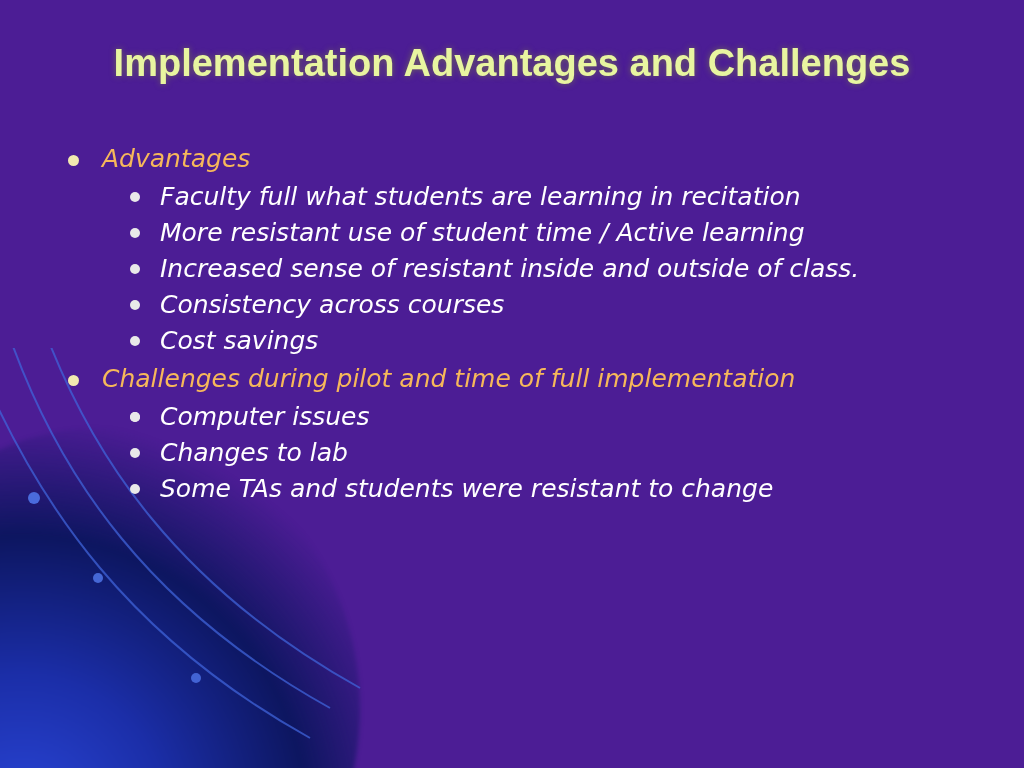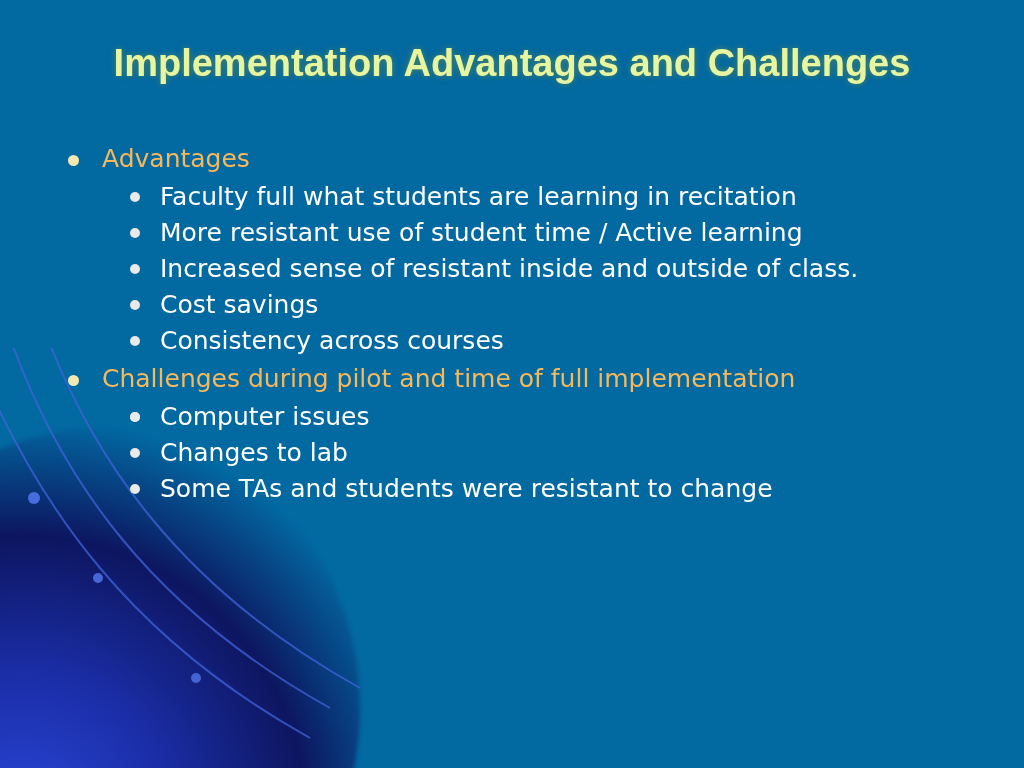--- a/index.html
+++ b/index.html
@@ -11,21 +11,21 @@
     width: 1024px;
     height: 768px;
     overflow: hidden;
     font-family: "DejaVu Sans", sans-serif;
   }
 
   #slide {
     position: relative;
     width: 1024px;
     height: 768px;
-    background: #0369a1;
+    background: #4c1d95;
     overflow: hidden;
   }
 
   
   #glow {
     position: absolute;
     left: -160px;
     bottom: -220px;
     width: 520px;
     height: 560px;
@@ -69,20 +69,21 @@
     position: absolute;
     left: 48px;
     top: 142px;
     width: 960px;
   }
 
   ul.lvl1 {
     list-style: none;
     margin: 0;
     padding: 0;
+    font-style: italic;
   }
   ul.lvl2 {
     list-style: none;
     margin: 0 0 0 0;
     padding: 0;
   }
 
   li.item1 {
     position: relative;
     padding-left: 54px;
@@ -163,25 +164,25 @@
             <li class="item2">
               <span class="bullet2"></span>
               <span>More resistant use of student time / Active learning</span>
             </li>
             <li class="item2">
               <span class="bullet2"></span>
               <span>Increased sense of resistant inside and outside of class.</span>
             </li>
             <li class="item2">
               <span class="bullet2"></span>
+              <span>Consistency across courses</span>
+            </li>
+            <li class="item2">
+              <span class="bullet2"></span>
               <span>Cost savings</span>
-            </li>
-            <li class="item2">
-              <span class="bullet2"></span>
-              <span>Consistency across courses</span>
             </li>
           </ul>
         </li>
 
         <li class="item1">
           <span class="bullet1"></span>
           <span>Challenges during pilot and time of full implementation</span>
         </li>
         <li class="sub-list-wrap">
           <ul class="lvl2">

